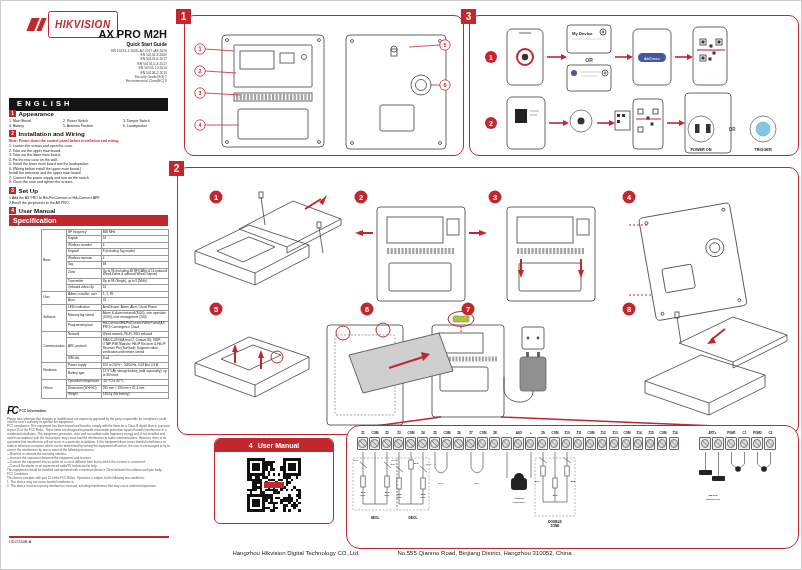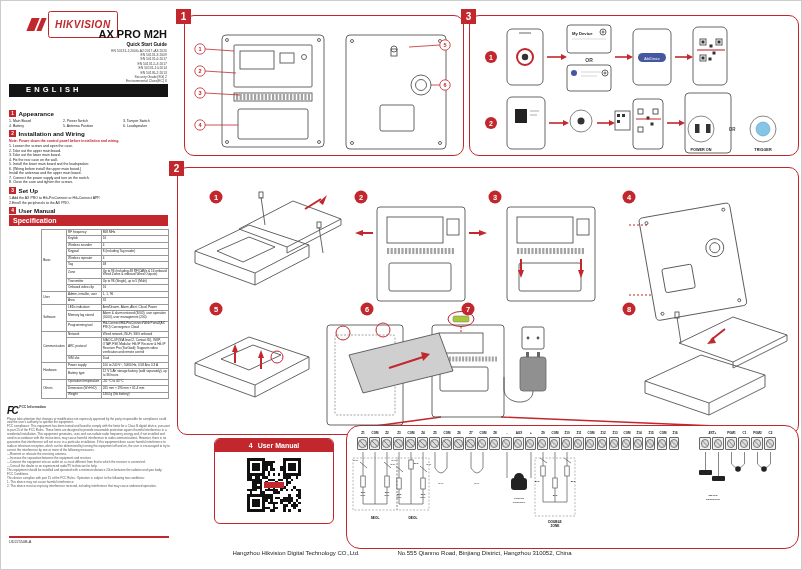--- a/index.html
+++ b/index.html
@@ -10,37 +10,37 @@
   .badge{position:absolute;width:15px;height:15px;background:#c1272d;color:#fff;font-weight:bold;font-size:10px;display:flex;align-items:center;justify-content:center;z-index:8;}
   
   .logo{left:28px;top:10px;display:flex;align-items:center;}
   .slash{width:8px;height:13px;background:#c1272d;transform:skewX(-22deg);margin-right:2px;}
   .slash.s2{width:5px;margin-right:4px;}
   .logobox{border:1.3px solid #c1272d;border-radius:2.5px;color:#c1272d;font-size:10px;font-weight:bold;font-style:italic;padding:7px 6px;letter-spacing:.5px;}
   .prod{top:27px;right:634px;left:8px;text-align:right;}
   .ptitle{font-size:11px;font-weight:bold;color:#111;}
   .psub{font-size:4.8px;font-weight:bold;margin-top:1.5px;color:#111;}
   #standards-list{margin-top:2px;font-size:3.4px;line-height:1.3;color:#444;}
-  .english{left:8px;top:83px;width:159px;height:12.5px;background:#141414;color:#fff;font-size:7.5px;font-weight:bold;letter-spacing:3.2px;line-height:12.5px;padding-left:17px;box-sizing:border-box;}
+  .english{left:8px;top:97px;width:159px;height:12.5px;background:#141414;color:#fff;font-size:7.5px;font-weight:bold;letter-spacing:3.2px;line-height:12.5px;padding-left:8px;box-sizing:border-box;}
   .h{left:8px;display:flex;align-items:center;gap:2.5px;}
   .hnum{width:7px;height:7px;background:#c1272d;color:#fff;font-size:4.8px;font-weight:bold;display:flex;align-items:center;justify-content:center;}
   .htitle{font-size:6.2px;font-weight:bold;color:#111;}
   #appearance-legend{left:8px;top:118px;width:160px;display:grid;grid-template-columns:54px 60px 46px;font-size:3.5px;line-height:1.35;color:#222;}
   .note{left:8px;top:138px;font-size:3.5px;font-weight:bold;color:#c1272d;}
   .steps{left:8px;font-size:3.5px;line-height:1.3;color:#222;}
   #install-steps{top:143px;}
   #setup-steps{top:195px;}
   .specbanner{left:8px;top:214px;width:159px;height:11px;background:#c1272d;color:#fff;font-size:7px;font-weight:bold;line-height:11px;padding-left:4px;box-sizing:border-box;}
   #spec-table{left:40px;top:228px;border-collapse:collapse;width:128px;}
   #spec-table td{border:.5px solid #999;font-size:3.1px;line-height:1.25;padding:.8px 1.2px;vertical-align:middle;color:#222;}
   td.sg{width:14px;}
   td.sk{width:34px;}
   td.sv{width:72px;}
   #fcc{left:6px;top:404px;width:164px;}
-  .fcc-head{display:flex;gap:2px;}
+  .fcc-head{display:flex;align-items:center;gap:2px;}
   .fcc-logo{font-weight:900;font-size:10px;letter-spacing:-1.5px;color:#111;font-style:italic;}
   .fcc-title{font-size:3.4px;font-weight:bold;color:#333;}
   .fcc-body{margin-top:1.5px;font-size:3px;line-height:1.32;color:#555;white-space:pre-line;}
   .redline{left:8px;top:535px;width:160px;height:2px;background:#c1272d;}
   .doccode{left:8px;top:539px;font-size:3.8px;color:#333;}
   .footer{left:0;top:549px;width:802px;text-align:center;font-size:6px;color:#222;}
   .footer span{margin:0 18px;}
   
   #wirebox{left:345px;top:424px;width:451px;height:122px;z-index:6;border-radius:14px;}
   #term-labels,#aux-labels{display:flex;left:10px;top:5px;}

